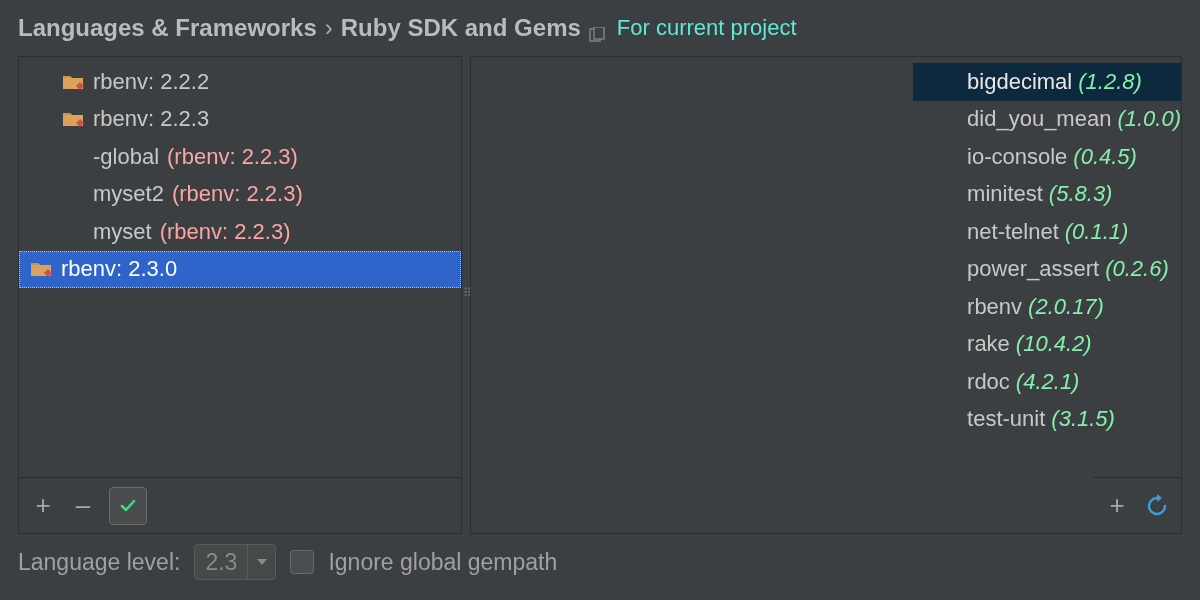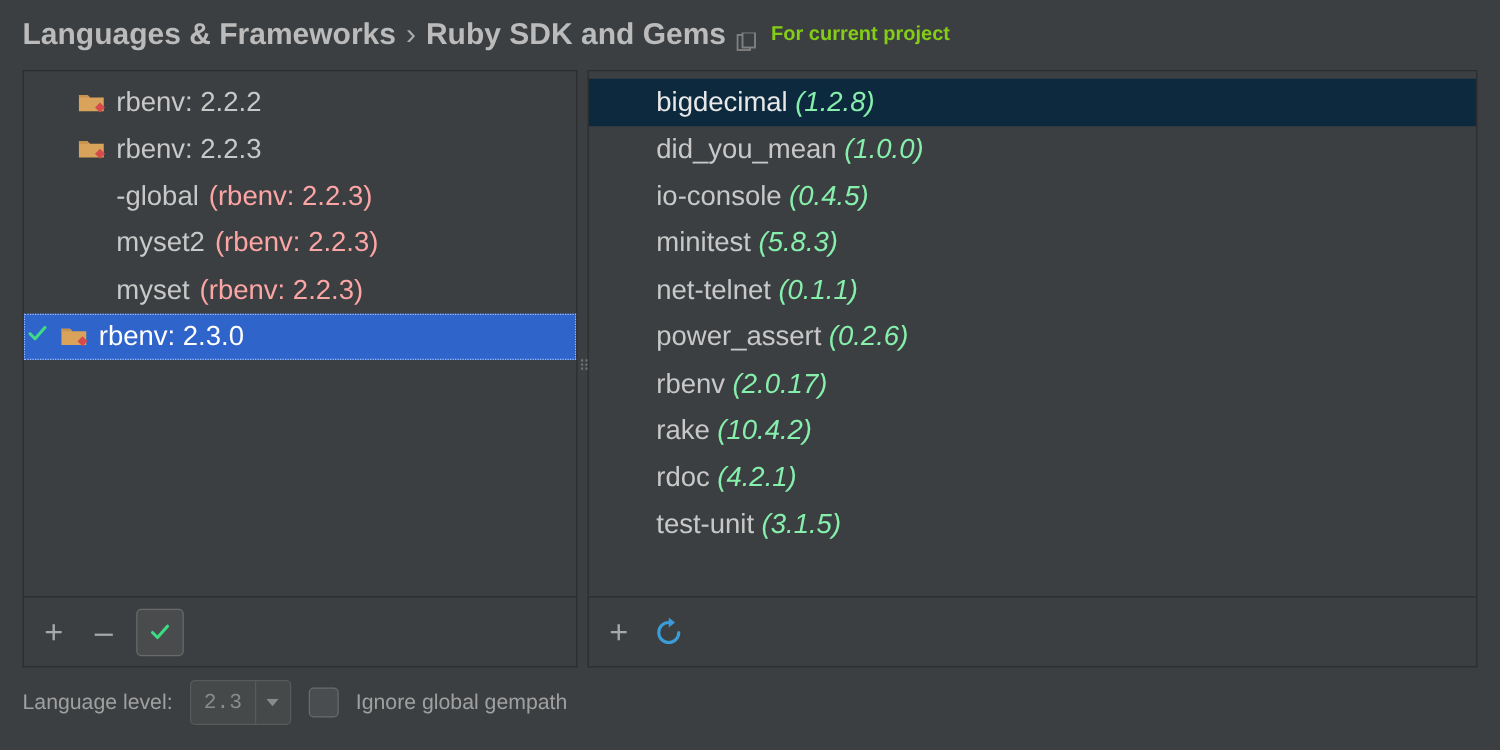--- a/index.html
+++ b/index.html
@@ -18,39 +18,39 @@
     font-size: 24px;
     color: #bbbbbb;
     font-weight: bold;
     display: flex;
     align-items: center;
     gap: 8px;
     text-align: right;
   }
   .breadcrumb .sep { font-weight: normal; color:#aaaaaa; }
   .breadcrumb .title { color:#bbbbbb; }
-  .breadcrumb .scope { color:#84cc16; font-weight: bold; font-size: 16px; margin-left: 4px;}
+  .breadcrumb .scope { color:#5eead4; font-weight: normal; font-size: 22px; margin-left: 4px;}
   .scope-icon {
     display:inline-block; width:16px; height:16px; position:relative; top:1px;
   }
   .panels {
     display:flex;
     gap:8px;
     padding: 0 18px;
     height: 478px;
     position: relative;
   }
   .panel {
     border: 1px solid #2b2d2e;
     background: #3c3f41;
     display:flex;
     flex-direction:column;
   }
   .panel.left { width: 444px; }
-  .panel.right { flex:1; }
+  .panel.right { flex:1;align-items:flex-end; }
   .list {
     flex:1;
     overflow:auto;
     padding-top: 6px;
   }
   .row {
     display:flex;
     align-items:center;
     height: 37.5px;
     padding-left: 44px;
@@ -65,21 +65,21 @@
     background: #2f65ca;
     color:#ffffff;
     outline: 1px dotted #9cbcff;
     outline-offset: -1px;
   }
   .row.selected-sdk .checkmark { color:#3ddc84; font-weight:bold; margin-left:-30px; margin-right: 2px;}
   .folder-icon {
     width:22px; height:18px; position:relative; flex:0 0 22px;
   }
   .folder-icon svg { display:block; }
-  .row.selected-sdk-pad { padding-left: 32px; }
+  .row.selected-sdk-pad { padding-left: 14px; }
   .gem-row {
     display:flex;
     align-items:center;
     height: 37.5px;
     padding-left: 54px;
     font-size: 22px;
     color:#c8c8c8;
     gap:6px;
     cursor:pointer;
   }
@@ -115,31 +115,31 @@
     position:absolute;
     left:463px; top: 230px;
     color:#707070; font-size:12px; letter-spacing:-2px;
     cursor: col-resize;
   }
   .footer {
     display:flex;
     align-items:center;
     padding: 10px 18px;
     gap: 14px;
-    font-size: 17px;
+    font-size: 23px;
     color:#a0a0a0;
   }
   .combo {
     display:flex; align-items:center;
     border:1px solid #5a5a5a;
     border-radius:4px;
     height:36px;
     background:#45494a;
   }
-  .combo .val { padding: 0 10px; color:#8a8a8a;font-family:Liberation Mono, monospace; }
+  .combo .val { padding: 0 10px; color:#8a8a8a; }
   .combo .arrow {
     width:28px; height:100%;
     border-left:1px solid #5a5a5a;
     display:flex;align-items:center;justify-content:center;
     color:#8a8a8a;
   }
   .chk {
     width:24px;height:24px;border:1px solid #6a6a6a;border-radius:4px;background:#4a4d4f;
     display:inline-block;
   }

